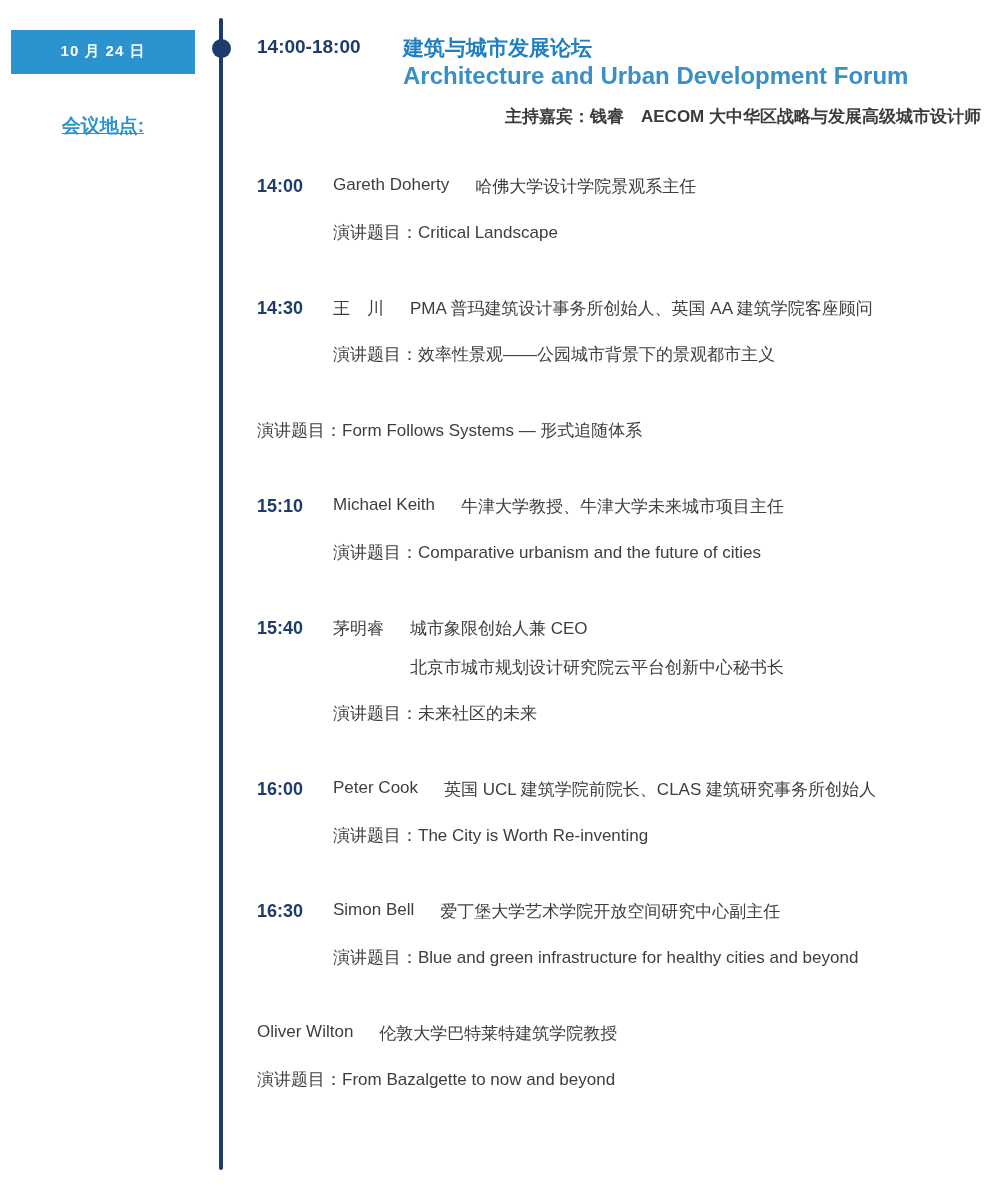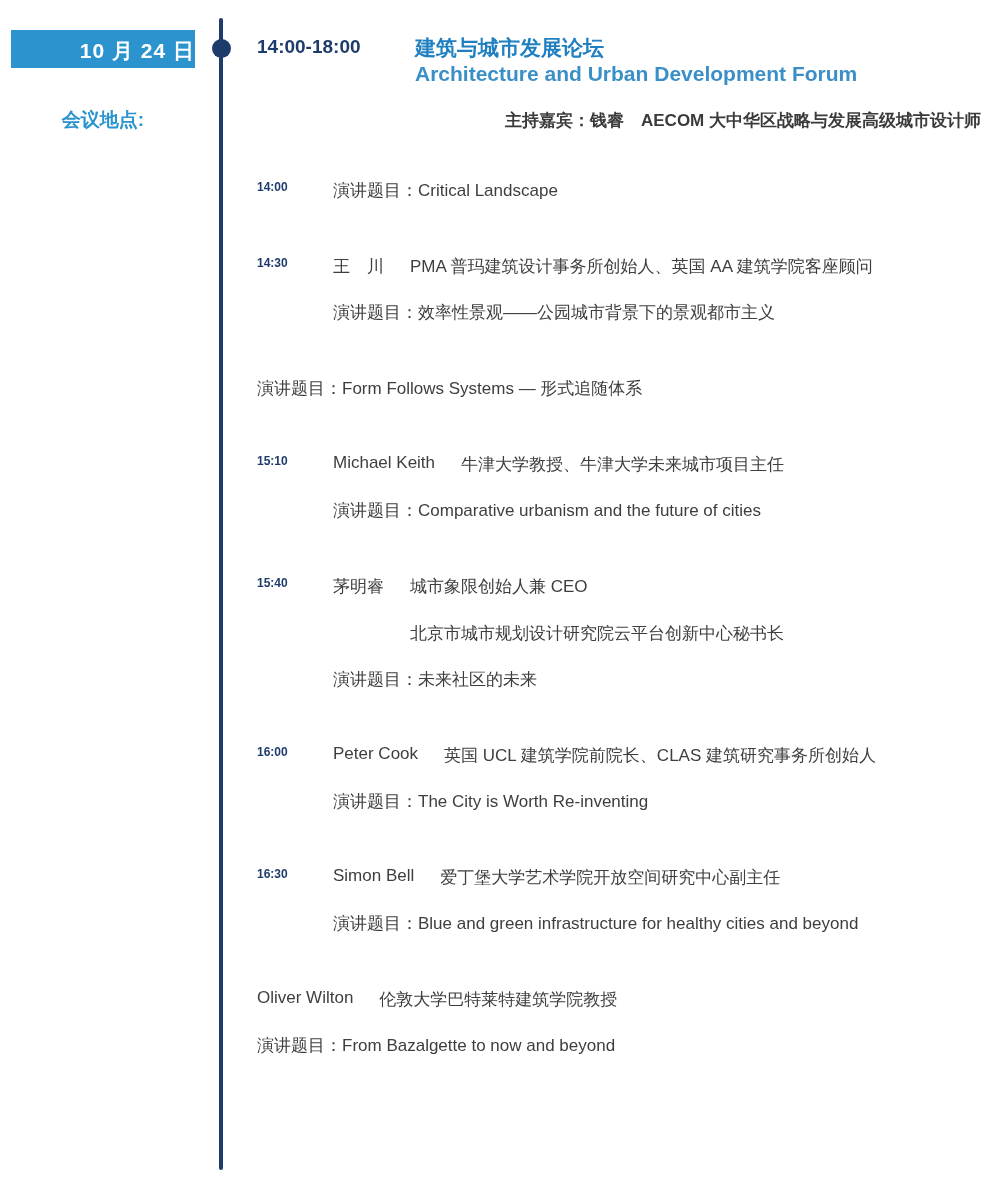--- a/index.html
+++ b/index.html
@@ -16,36 +16,36 @@
 
   
   .side {
     position: absolute;
     left: 0; top: 30px;
     width: 206px;
     text-align: center;
   }
   .date-badge {
     margin: 0 11px;
-    height: 38px;
+    height: 44px;
     line-height: 42px;
     background: var(--accent-blue, #2b93ce);
     color: #ffffff;
-    font-size: 21px;
+    font-size: 15px;
     font-weight: bold;
     letter-spacing: 1px;
-    text-align: right;
   }
   .loc {
     margin-top: 33px;
     color: var(--accent-blue, #2b93ce);
     font-size: 19px;
     font-weight: bold;
     line-height: 37px;
     white-space: nowrap;
+    text-decoration: underline;
   }
 
   
   .timeline {
     position: absolute;
     left: 219px; top: 18px;
     width: 4px; height: 1152px;
     background: var(--navy, #1e3c6b);
     border-radius: 2px;
   }
@@ -56,63 +56,63 @@
     border-radius: 50%;
     background: var(--navy, #1e3c6b);
   }
 
   
   .content {
     position: absolute;
     left: 257px; top: 34px;
     right: 8px;
   }
-  .forum { display: flex; margin-bottom: 47px; gap: 12px; }
+  .forum { display: flex; margin-bottom: 47px; }
   .time-range {
     flex: none;
     width: 146px;
     font-size: 19px;
     font-weight: bold;
     color: var(--navy, #1e3c6b);
     padding-top: 2px;
   }
   .forum-body { flex: 1; }
   .title-zh {
     font-size: 21px;
     font-weight: bold;
     color: var(--title-blue, #1f7fc0);
   }
   .title-en {
-    font-size: 21px;
+    font-size: 24px;
     font-weight: bold;
     color: var(--title-blue-light, #3a8fc7);
-    margin-bottom: 23px;
+    margin-bottom: 15px;
   }
   .moderator {
     font-size: 17px;
     font-weight: bold;
     color: #3a3a3a;
     text-align: right;
   }
 
   .session { display: flex; margin-bottom: 53px; }
   .session .time {
     flex: none;
     width: 76px;
-    font-size: 12px;
+    font-size: 18px;
     font-weight: bold;
     color: var(--navy, #1e3c6b);
     padding-top: 1px;
   }
   .session-body { flex: 1; font-size: 17px; }
   .line1 { display: flex; align-items: flex-start; margin-bottom: 23px; }
   .speaker { flex: none; margin-right: 26px; white-space: pre; }
   .affil { display: flex; flex-direction: column; }
   .affil-line { display: block; }
-  .affil-line.second { margin-top: 24px; }
+  .affil-line.second { margin-top: 16px; }
   .topic-line { white-space: nowrap; }
   .topic-label { }
 </style>
 </head>
 <body>
 
 <div class="page">
 
   <aside class="side">
     <div class="date-badge">10 月 24 日</div>
@@ -131,20 +131,26 @@
       <div class="forum-body">
         <div class="title-zh">建筑与城市发展论坛</div>
         <div class="title-en">Architecture and Urban Development Forum</div>
         <div class="moderator">主持嘉宾：钱睿　AECOM 大中华区战略与发展高级城市设计师</div>
       </div>
     </header>
 
     <section class="session">
       <div class="time">14:00</div>
       <div class="session-body">
+        <div class="line1">
+          <span class="speaker">Gareth Doherty</span>
+          <span class="affil">
+            <span class="affil-line">哈佛大学设计学院景观系主任</span>
+          </span>
+        </div>
         <div class="topic-line"><span class="topic-label">演讲题目：</span><span class="topic">Critical Landscape</span></div>
       </div>
     </section>
 
     <section class="session">
       <div class="time">14:30</div>
       <div class="session-body">
         <div class="line1">
           <span class="speaker">王　川</span>
           <span class="affil">

